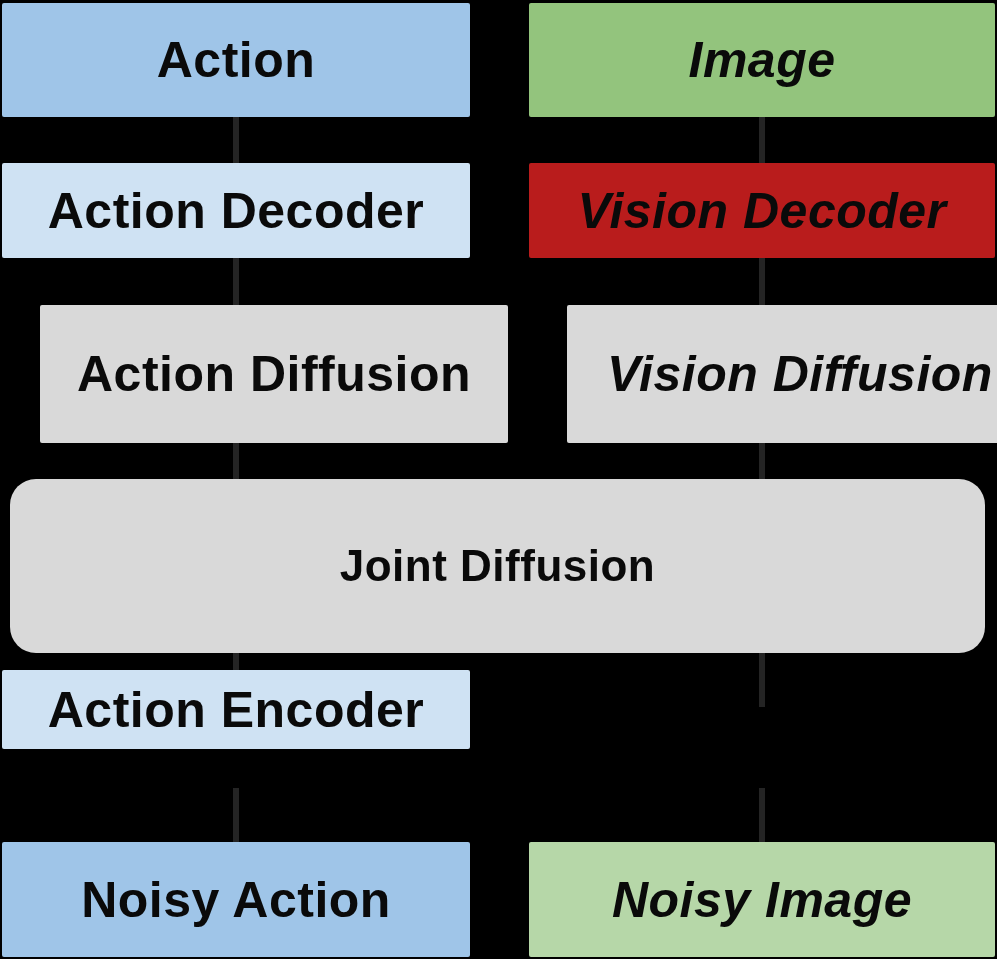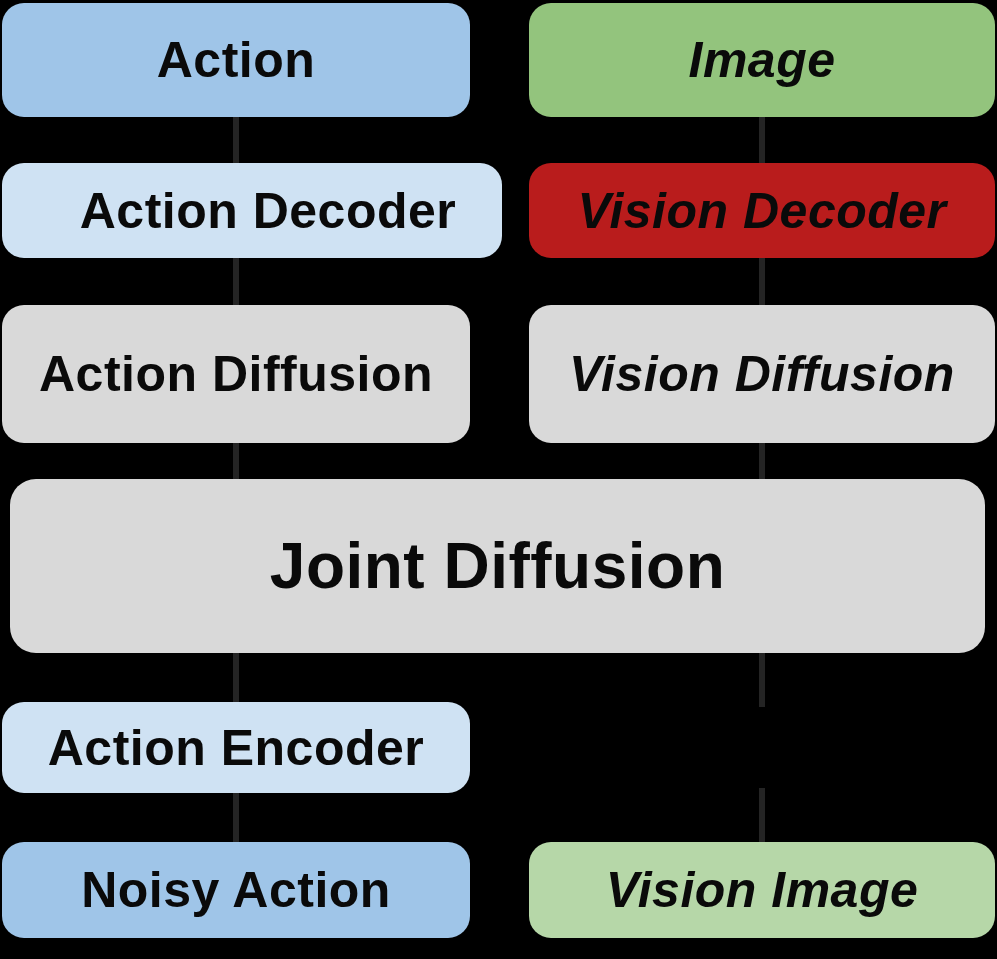--- a/index.html
+++ b/index.html
@@ -9,51 +9,51 @@
   }
   .stage {
     position: relative;
     width: 997px;
     height: 959px;
     overflow: hidden;
     font-family: "Liberation Sans", sans-serif;
   }
   .node {
     position: absolute;
-    border-radius: 22px;
+    border-radius: 2px;
     display: flex;
     align-items: center;
     justify-content: center;
   }
   .node .label {
     font-weight: 700;
     font-size: 50px;
     color: #0a0a0a;
     letter-spacing: 0.5px;
     white-space: nowrap;
   }
   .node.joint {
     border-radius: 26px;
   }
   .node.joint .label {
-    font-size: 64px;
+    font-size: 44px;
   }
   
   .connector {
     position: absolute;
     width: 6px;
     background: #242424;
   }
   
   .r1 { top: 3px;   height: 114px; }
   .r2 { top: 163px; height: 95px;  }
-  .r3 { top: 305px; height: 138px; }
+  .r3 { top: 305px; height: 138px; margin-left: 38px; }
   .r4 { top: 479px; height: 174px; left: 10px;  width: 975px; }
-  .r5 { top: 702px; height: 91px;  }
-  .r6 { top: 842px; height: 96px; }
+  .r5 { top: 670px; height: 79px;  }
+  .r6 { top: 842px; height: 115px; }
   .colL { left: 2px;   width: 468px; }
   .colR { left: 529px; width: 466px; font-style: italic; }
   .cxL { left: 233px; }
   .cxR { left: 759px; }
   .g1 { top: 112px; height: 56px; }
   .g2 { top: 253px; height: 57px; }
   .g3 { top: 438px; height: 46px; }
   .g4 { top: 648px; height: 59px; }
   .g5 { top: 788px; height: 59px; }
 </style>
@@ -73,21 +73,21 @@
   <div class="connector cxL g5" style="background: rgb(36, 36, 36);"></div>
   <div class="connector cxR g5" style="background: rgb(36, 36, 36);"></div>
 
   <div class="node r1 colL" style="background: rgb(159, 197, 232);">
     <span class="label">Action</span>
   </div>
   <div class="node r1 colR" style="background: rgb(147, 196, 125);">
     <span class="label">Image</span>
   </div>
 
-  <div class="node r2 colL" style="background: rgb(207, 226, 243); padding-left: 32px;">
+  <div class="node r2 colL" style="background: rgb(207, 226, 243);">
     <span class="label">Action Decoder</span>
   </div>
   <div class="node r2 colR" style="background: #b91c1c;">
     <span class="label">Vision Decoder</span>
   </div>
 
   <div class="node r3 colL" style="background: rgb(217, 217, 217);">
     <span class="label">Action Diffusion</span>
   </div>
   <div class="node r3 colR" style="background: rgb(217, 217, 217);">
@@ -99,16 +99,16 @@
   </div>
 
   <div class="node r5 colL" style="background: rgb(207, 226, 243);">
     <span class="label">Action Encoder</span>
   </div>
 
   <div class="node r6 colL" style="background: rgb(159, 197, 232);">
     <span class="label">Noisy Action</span>
   </div>
   <div class="node r6 colR" style="background: rgb(182, 215, 168);">
-    <span class="label">Vision Image</span>
+    <span class="label">Noisy Image</span>
   </div>
 
 </div>
 
 </body></html>

